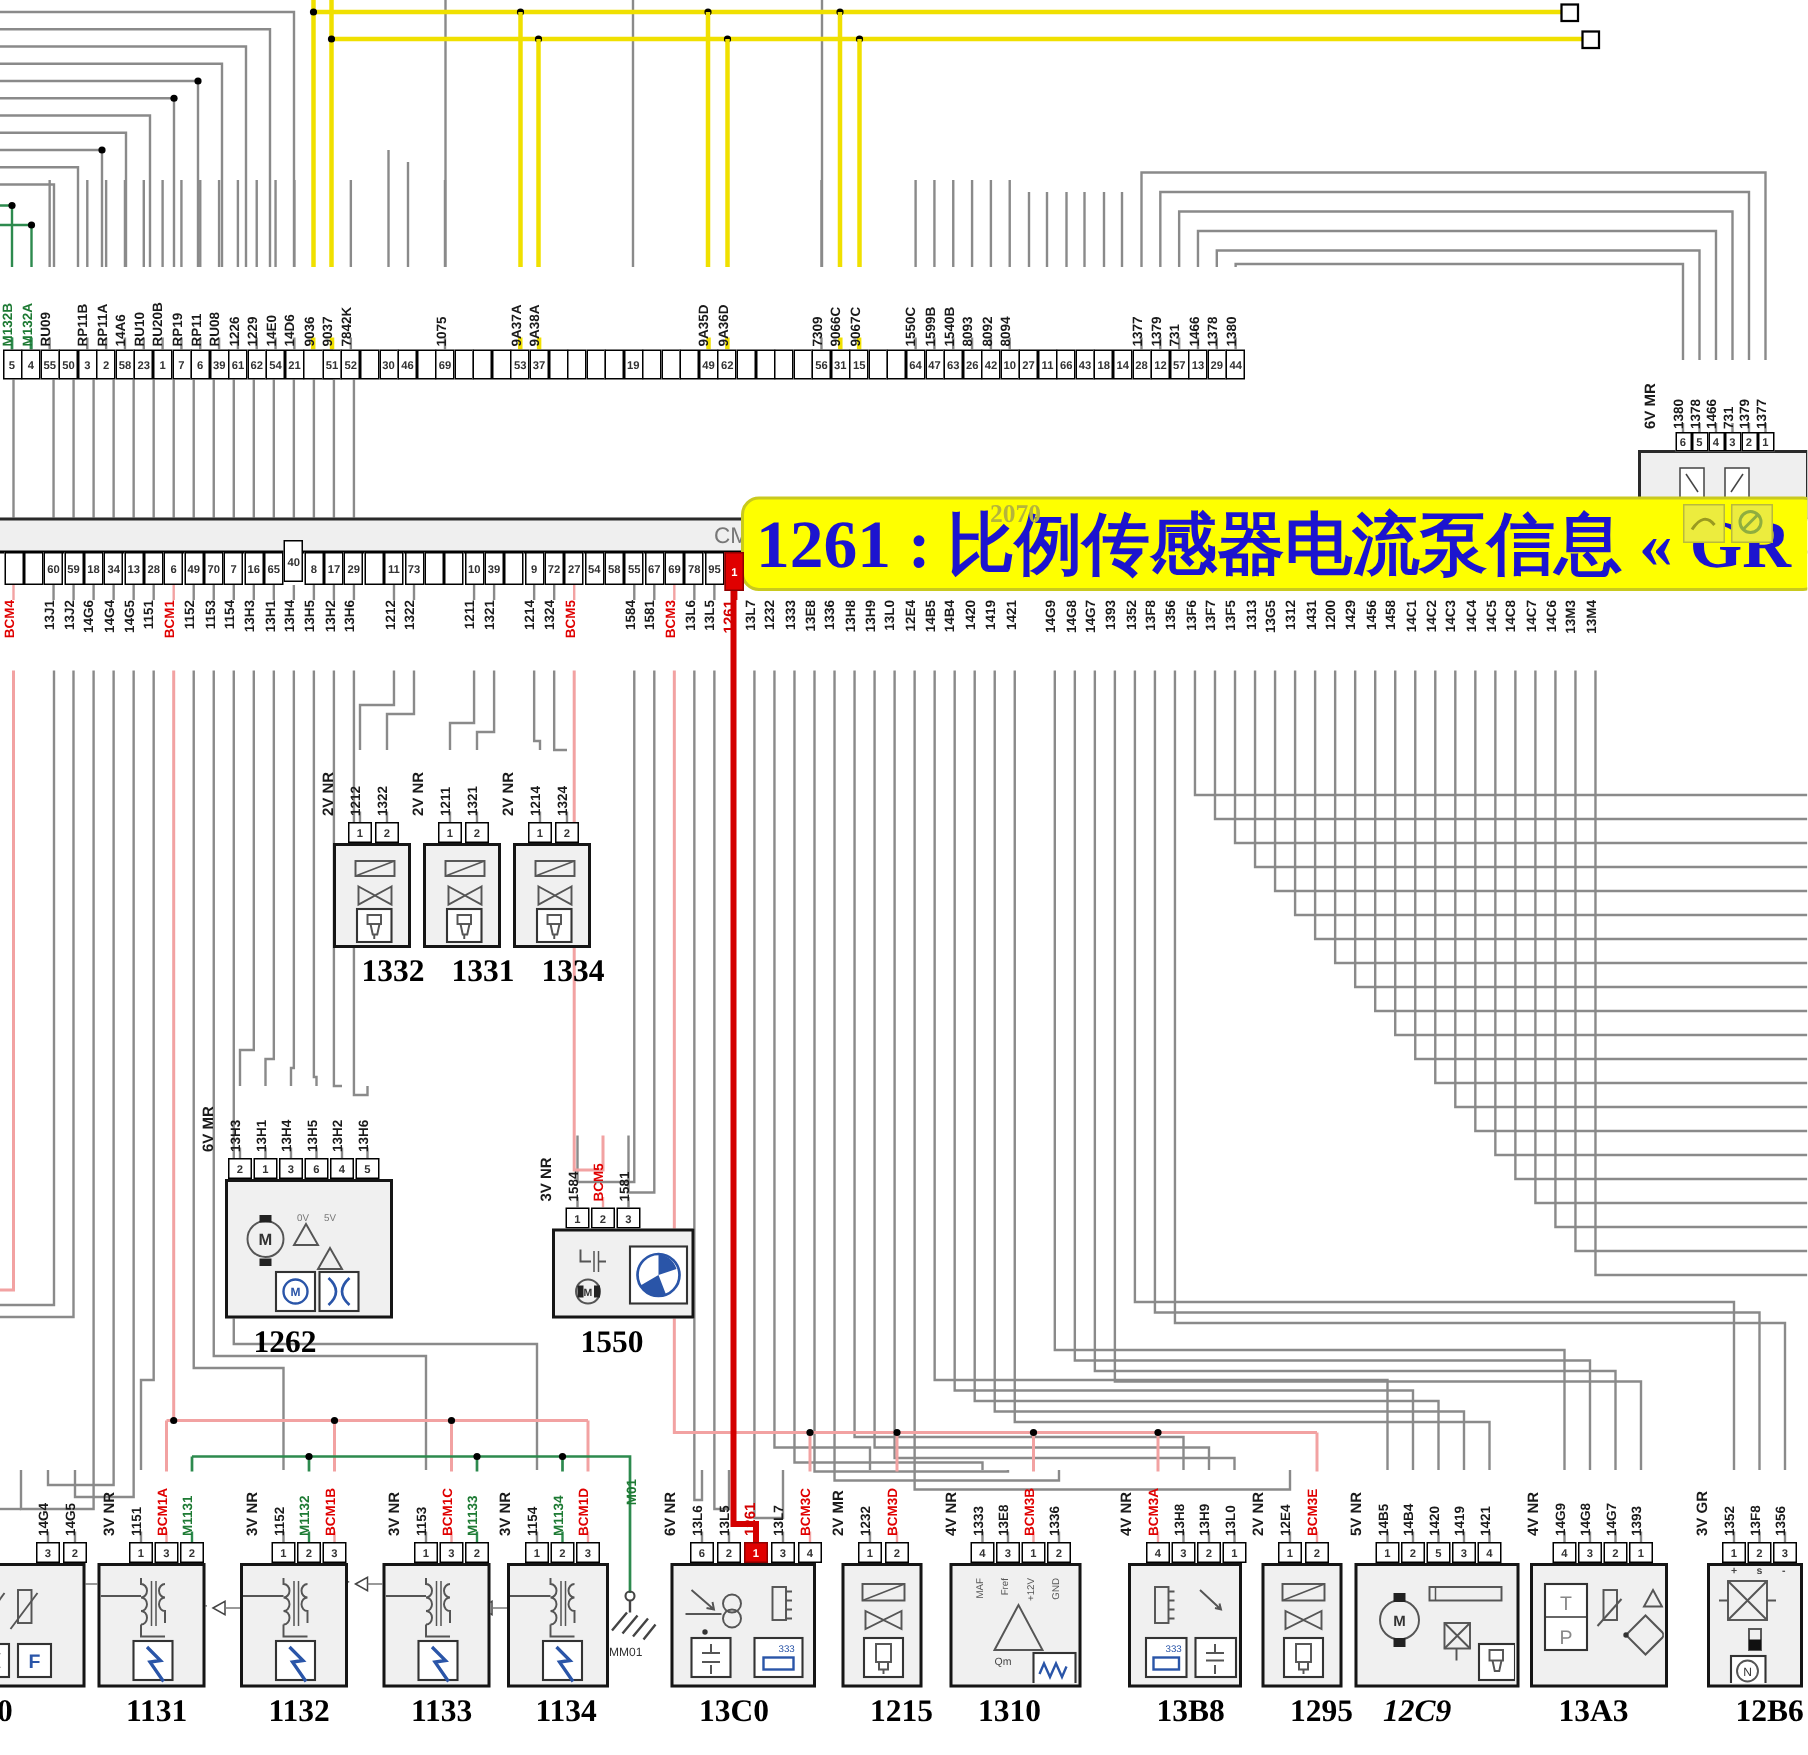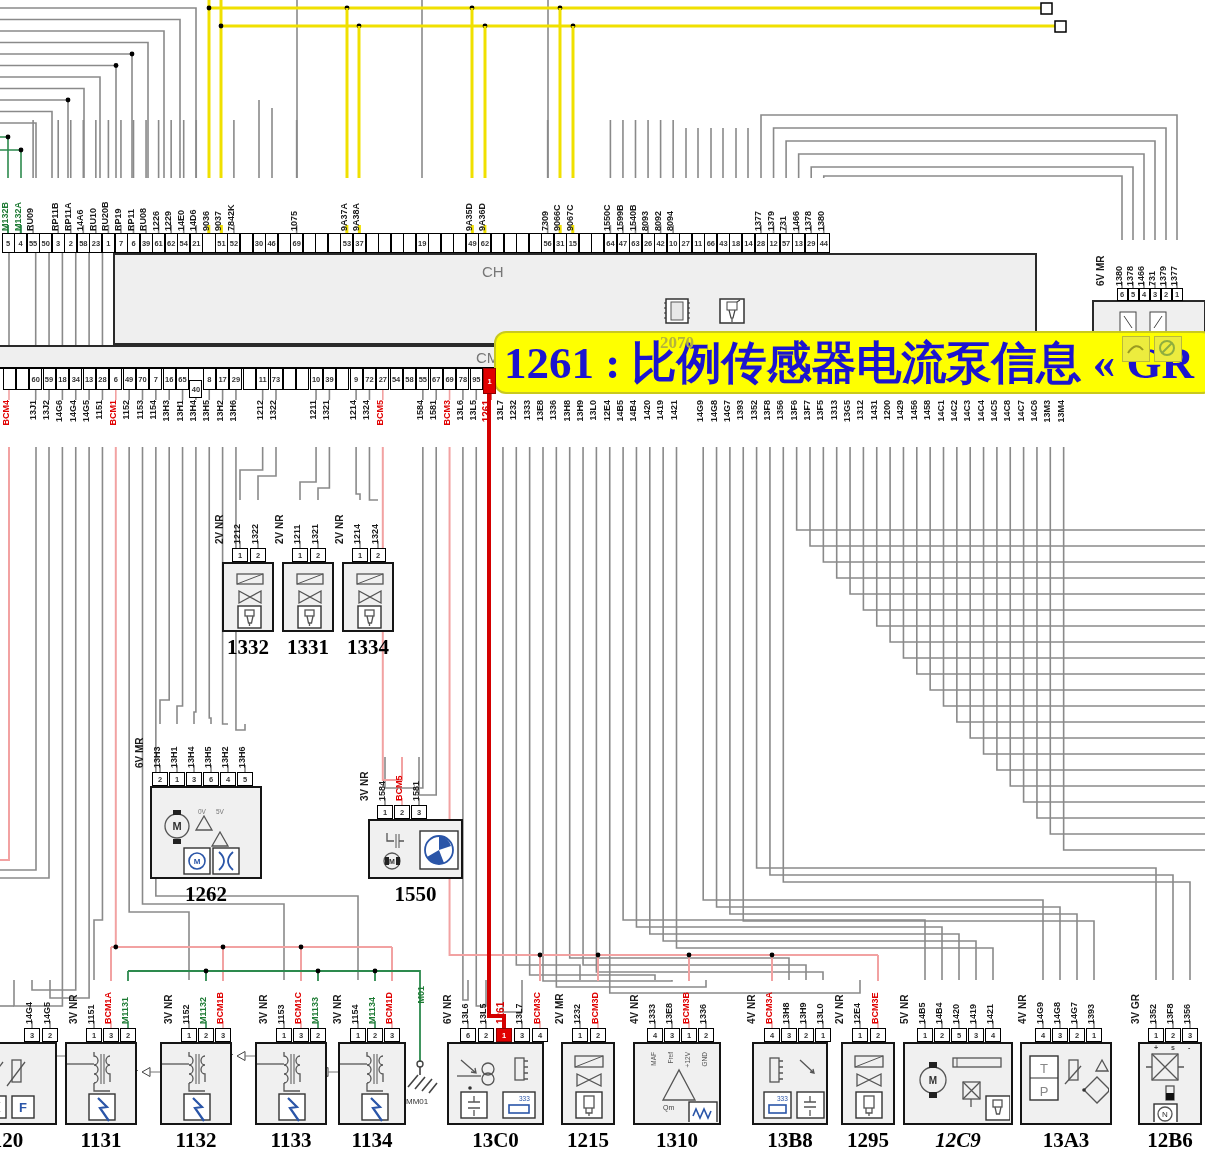--- a/index.html
+++ b/index.html
@@ -10,21 +10,21 @@
        font:bold 7.5px "Liberation Sans",sans-serif;display:flex;align-items:center;
        justify-content:center;z-index:7;color:#333;}
   .pin.redpin{background:#e00000;border-color:#8d0000;color:#fff;z-index:25;}
   .vlabel{position:absolute;font:bold 9px "Liberation Sans",sans-serif;color:#1a1a1a;
           transform:rotate(-90deg);transform-origin:0 0;white-space:nowrap;z-index:6;height:10px;line-height:10px;}
   .vlabel.up{text-align:left;} .vlabel.dn{text-align:right;}
   .vlabel.conn{font-size:10px;}
   .vlabel.small{font-size:6.5px;font-weight:normal;color:#555;}
   .red{color:#e00000;} .grn{color:#1d7a33;} .boldred{color:#d40000;font-size:10px;}
   .cbox{position:absolute;background:#f0f0f0;border:2.5px solid #151515;z-index:5;box-sizing:border-box;}
-  .cname{position:absolute;font:bold 21px "Liberation Serif",serif;color:#000;text-align:center;z-index:6;}
+  .cname{position:absolute;font:bold 21px "Liberation Serif",serif;color:#000;z-index:6;padding-left:19px;}
   .ecu{position:absolute;background:#efefef;border:2px solid #2a2a2a;z-index:2;box-sizing:border-box;}
   .boxlabel{position:absolute;font:15px "Liberation Sans",sans-serif;color:#777;z-index:3;}
   #cm-band{position:absolute;left:0;top:345px;width:1205px;height:24px;background:#efefef;
            border-top:2px solid #2a2a2a;border-bottom:2.5px solid #000;z-index:2;box-sizing:border-box;}
   #banner{position:absolute;left:494px;top:331px;width:720px;height:63px;background:#feff00;
           border:2px solid #c9c91e;border-radius:12px;z-index:20;box-sizing:border-box;
           display:flex;align-items:center;overflow:hidden;}
   #banner-text{font:bold 45px "Liberation Serif",serif;color:#1c14cf;white-space:nowrap;padding-left:8px;}
   #hidden-comp-label{position:absolute;left:660px;top:333px;font:bold 17px "Liberation Serif",serif;
           color:#b4b43c;z-index:21;}
@@ -439,33 +439,20 @@
       <polyline fill="none" stroke="#8a8a8a" stroke-width="1.6" points="1094,1021 1094,1028"></polyline>
       <polyline fill="none" stroke="#9a9a9a" stroke-width="1.2" points="1094,1042 1094,1054"></polyline>
       <polyline fill="none" stroke="#8a8a8a" stroke-width="1.6" points="1156,1021 1156,1028"></polyline>
       <polyline fill="none" stroke="#9a9a9a" stroke-width="1.2" points="1156,1042 1156,1054"></polyline>
       <polyline fill="none" stroke="#8a8a8a" stroke-width="1.6" points="1173,1021 1173,1028"></polyline>
       <polyline fill="none" stroke="#9a9a9a" stroke-width="1.2" points="1173,1042 1173,1054"></polyline>
       <polyline fill="none" stroke="#8a8a8a" stroke-width="1.6" points="1190,1021 1190,1028"></polyline>
       <polyline fill="none" stroke="#9a9a9a" stroke-width="1.2" points="1190,1042 1190,1054"></polyline>
     </svg>
 
-  <div class="ecu" id="ch-box" style="left:113px;top:253px;width:924px;height:92px;">
-    <span class="boxlabel" style="left:367px;top:8px;">CH</span>
-    <svg width="28" height="28" style="position:absolute;left:548px;top:42px;">
-      <rect x="3" y="2" width="22" height="24" fill="#fff" stroke="#333" stroke-width="1.5"></rect>
-      <rect x="8" y="5" width="12" height="18" fill="#e8e8e8" stroke="#555"></rect>
-      <path d="M3,6 h-2 M3,11 h-2 M3,16 h-2 M3,21 h-2 M25,6 h2 M25,11 h2 M25,16 h2 M25,21 h2" stroke="#333"></path>
-    </svg>
-    <svg width="28" height="28" style="position:absolute;left:603px;top:42px;">
-      <rect x="2" y="2" width="24" height="24" fill="#fff" stroke="#333" stroke-width="1.5"></rect>
-      <rect x="9" y="5" width="10" height="8" fill="none" stroke="#444"></rect>
-      <path d="M11,13 l2,8 h2 l2,-8 M14,21 v4 M19,5 l3,-2" fill="none" stroke="#444" stroke-width="1.2"></path>
-    </svg>
-  </div>
 
   <div id="cm-band">
     <span class="boxlabel" style="left:476px;top:2px;">CM</span>
   </div>
 
   <div id="strips">
       <div class="pin " style="left:1.5px;top:233px;width:13px;height:20px;">5</div>
       <span class="vlabel up grn" style="left:0px;top:231px;width:52px;">M132B</span>
       <div class="pin " style="left:14.1px;top:233px;width:13px;height:20px;">4</div>
       <span class="vlabel up grn" style="left:12.55px;top:231px;width:52px;">M132A</span>
@@ -589,21 +576,21 @@
       <div class="pin " style="left:122.6px;top:368px;width:13px;height:22px;">49</div>
       <span class="vlabel dn " style="left:121.14999999999998px;top:447px;width:47px;">1152</span>
       <div class="pin " style="left:136.0px;top:368px;width:13px;height:22px;">70</div>
       <span class="vlabel dn " style="left:134.5px;top:447px;width:47px;">1153</span>
       <div class="pin " style="left:149.3px;top:368px;width:13px;height:22px;">7</div>
       <span class="vlabel dn " style="left:147.85px;top:447px;width:47px;">1154</span>
       <div class="pin " style="left:162.7px;top:368px;width:13px;height:22px;">16</div>
       <span class="vlabel dn " style="left:161.2px;top:447px;width:47px;">13H3</span>
       <div class="pin " style="left:176.0px;top:368px;width:13px;height:22px;">65</div>
       <span class="vlabel dn " style="left:174.54999999999998px;top:447px;width:47px;">13H1</span>
-      <div class="pin " style="left:189.4px;top:380px;width:13px;height:18px;">40</div>
+      <div class="pin " style="left:189.4px;top:360px;width:13px;height:28px;">40</div>
       <span class="vlabel dn " style="left:187.9px;top:447px;width:47px;">13H4</span>
       <div class="pin " style="left:202.8px;top:368px;width:13px;height:22px;">8</div>
       <span class="vlabel dn " style="left:201.25px;top:447px;width:47px;">13H5</span>
       <div class="pin " style="left:216.1px;top:368px;width:13px;height:22px;">17</div>
       <span class="vlabel dn " style="left:214.6px;top:447px;width:47px;">13H2</span>
       <div class="pin " style="left:229.4px;top:368px;width:13px;height:22px;">29</div>
       <span class="vlabel dn " style="left:227.95px;top:447px;width:47px;">13H6</span>
       <div class="pin " style="left:242.8px;top:368px;width:13px;height:22px;"></div>
       <div class="pin " style="left:256.1px;top:368px;width:13px;height:22px;">11</div>
       <span class="vlabel dn " style="left:254.64999999999998px;top:447px;width:47px;">1212</span>

